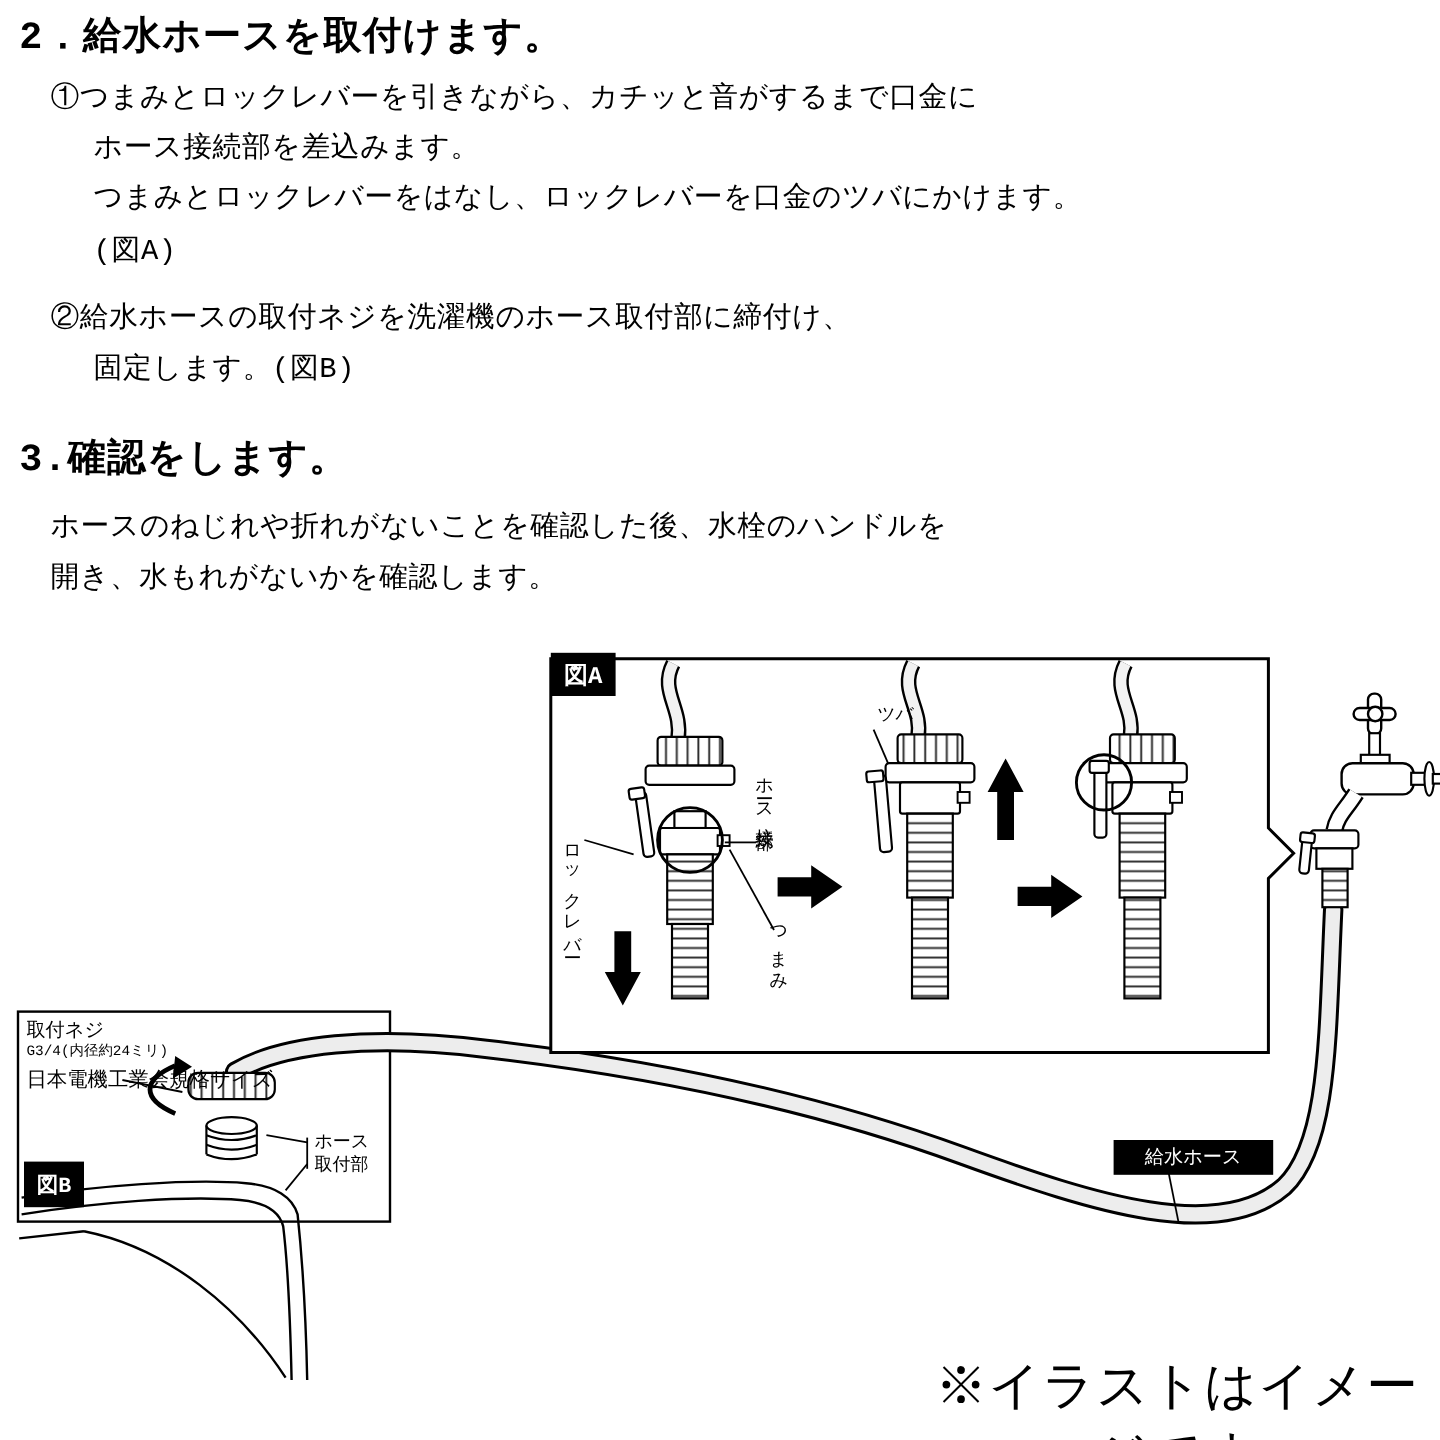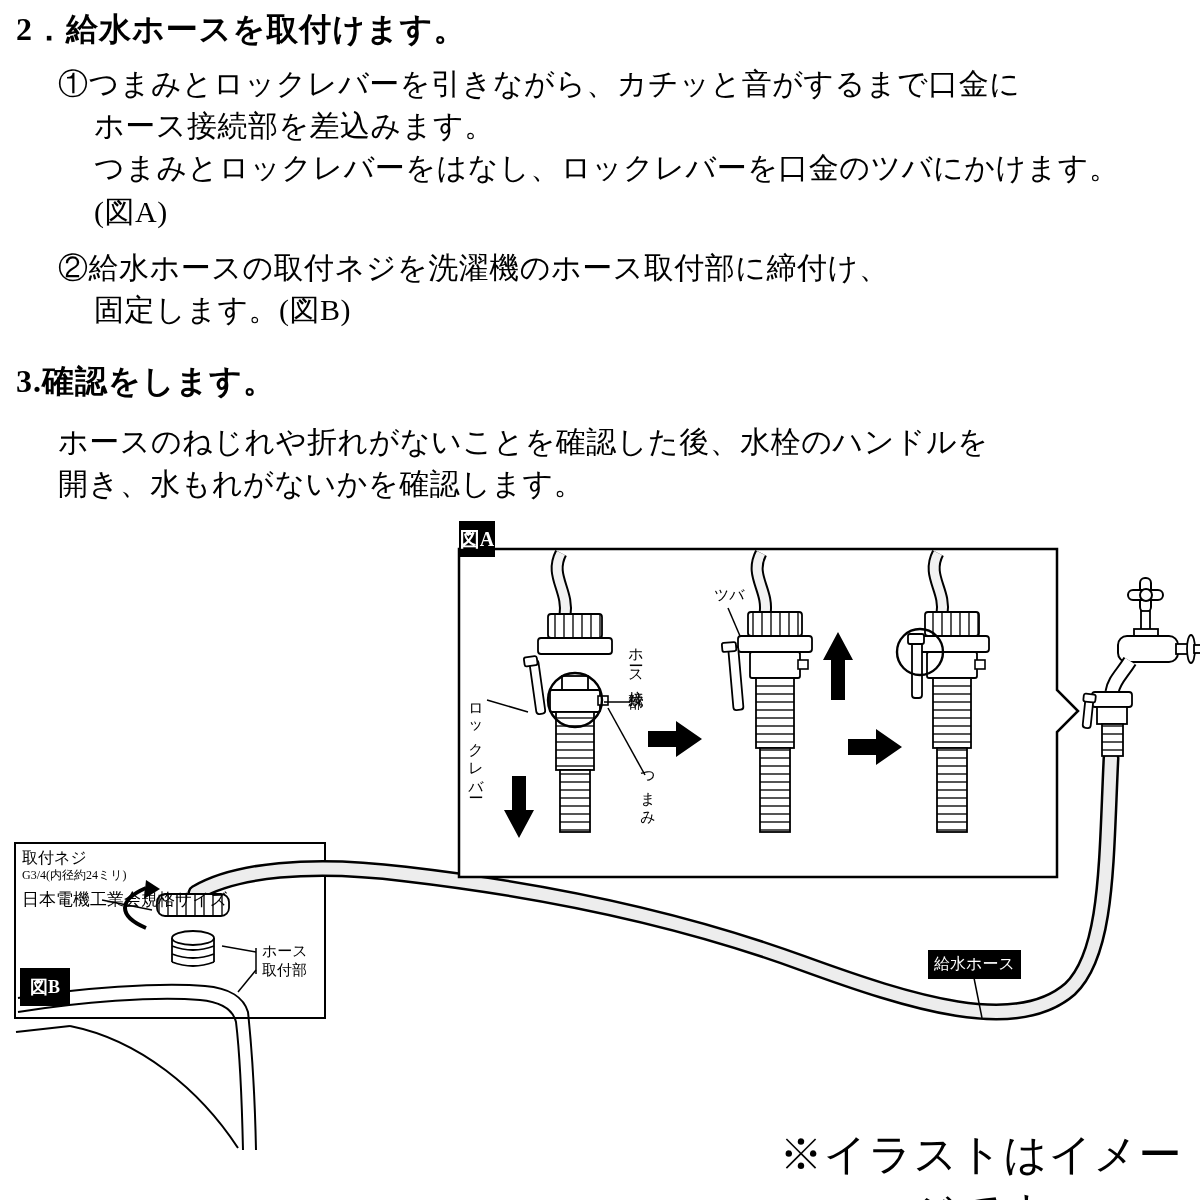--- a/index.html
+++ b/index.html
@@ -1,44 +1,44 @@
 <!DOCTYPE html>
 <html><head>
 <meta charset="utf-8">
 <style>
   html, body { margin: 0; padding: 0; background: #fff; }
   .page {
     position: relative;
     width: 1200px;
     height: 1200px;
     background: #ffffff;
-    font-family: Liberation Serif, serif;
+    font-family: Liberation Mono, monospace;
     color: #000;
     overflow: hidden;
   }
   .abs { position: absolute; }
   .h2 { font-size: 32px; font-weight: 700; letter-spacing: 1px; }
-  .body-line { font-size: 30px; letter-spacing: 0.5px; white-space: nowrap; margin-left: 16px; }
+  .body-line { font-size: 24px; letter-spacing: 0.5px; white-space: nowrap; }
   .footnote { font-size: 43px; letter-spacing: 1px; text-align: center; }
   .fig-tag {
     background: #000; color: #fff; font-weight: 700; font-size: 20px;
     display: flex; align-items: center; justify-content: center;
   }
   .small-label { font-size: 15px; white-space: nowrap; }
   .tiny-label { font-size: 17px; white-space: nowrap; }
   .vert {
     writing-mode: vertical-rl;
     text-orientation: upright;
     font-size: 15px;
     letter-spacing: 2px;
     line-height: 1;
   }
   .hose-tag {
     background: #000; color: #fff; font-size: 16px;
-    padding: 4px 6px; white-space: nowrap;
+    padding: 4px 26px; white-space: nowrap;
   }
   svg { display: block; }
 </style>
 </head>
 <body>
 
 <div class="page">
 
   <svg class="abs" style="left:0;top:0" width="1200" height="1200" viewBox="0 0 1200 1200">
     <defs>
@@ -186,22 +186,22 @@
   <div class="abs body-line" style="left:78px; top:148px">つまみとロックレバーをはなし、ロックレバーを口金のツバにかけます。</div>
   <div class="abs body-line" style="left:78px; top:192px">(図A)</div>
 
   <div class="abs body-line" style="left:78px; top:290px">固定します。(図B)</div>
   <div class="abs body-line" style="left:42px; top:248px">②給水ホースの取付ネジを洗濯機のホース取付部に締付け、</div>
 
   <div class="abs h2" style="left:16px; top:360px">3.確認をします。</div>
   <div class="abs body-line" style="left:42px; top:422px">ホースのねじれや折れがないことを確認した後、水栓のハンドルを</div>
   <div class="abs body-line" style="left:42px; top:464px">開き、水もれがないかを確認します。</div>
 
-  <div class="abs fig-tag" style="left:459px; top:521px; width:36px; height:36px">図A</div>
-  <div class="abs small-label" style="left:714px; top:586px">ツバ</div>
+  <div class="abs fig-tag" style="left:459px; top:544px; width:54px; height:36px">図A</div>
+  <div class="abs small-label" style="left:731px; top:586px">ツバ</div>
   <div class="abs vert" style="left:468px; top:694px; height:120px">ロックレバー</div>
   <div class="abs vert" style="left:628px; top:638px; height:130px">ホース接続部</div>
   <div class="abs vert" style="left:640px; top:762px; height:70px">つまみ</div>
 
   <div class="abs fig-tag" style="left:20px; top:968px; width:50px; height:38px; font-size:18px">図B</div>
   <div class="abs small-label" style="left:22px; top:848px; font-size:16px">取付ネジ</div>
   <div class="abs small-label" style="left:22px; top:867px; font-size:12px">G3/4(内径約24ミリ)</div>
   <div class="abs tiny-label" style="left:22px; top:888px">日本電機工業会規格サイズ</div>
   <div class="abs small-label" style="left:262px; top:942px">ホース</div>
   <div class="abs small-label" style="left:262px; top:961px">取付部</div>

